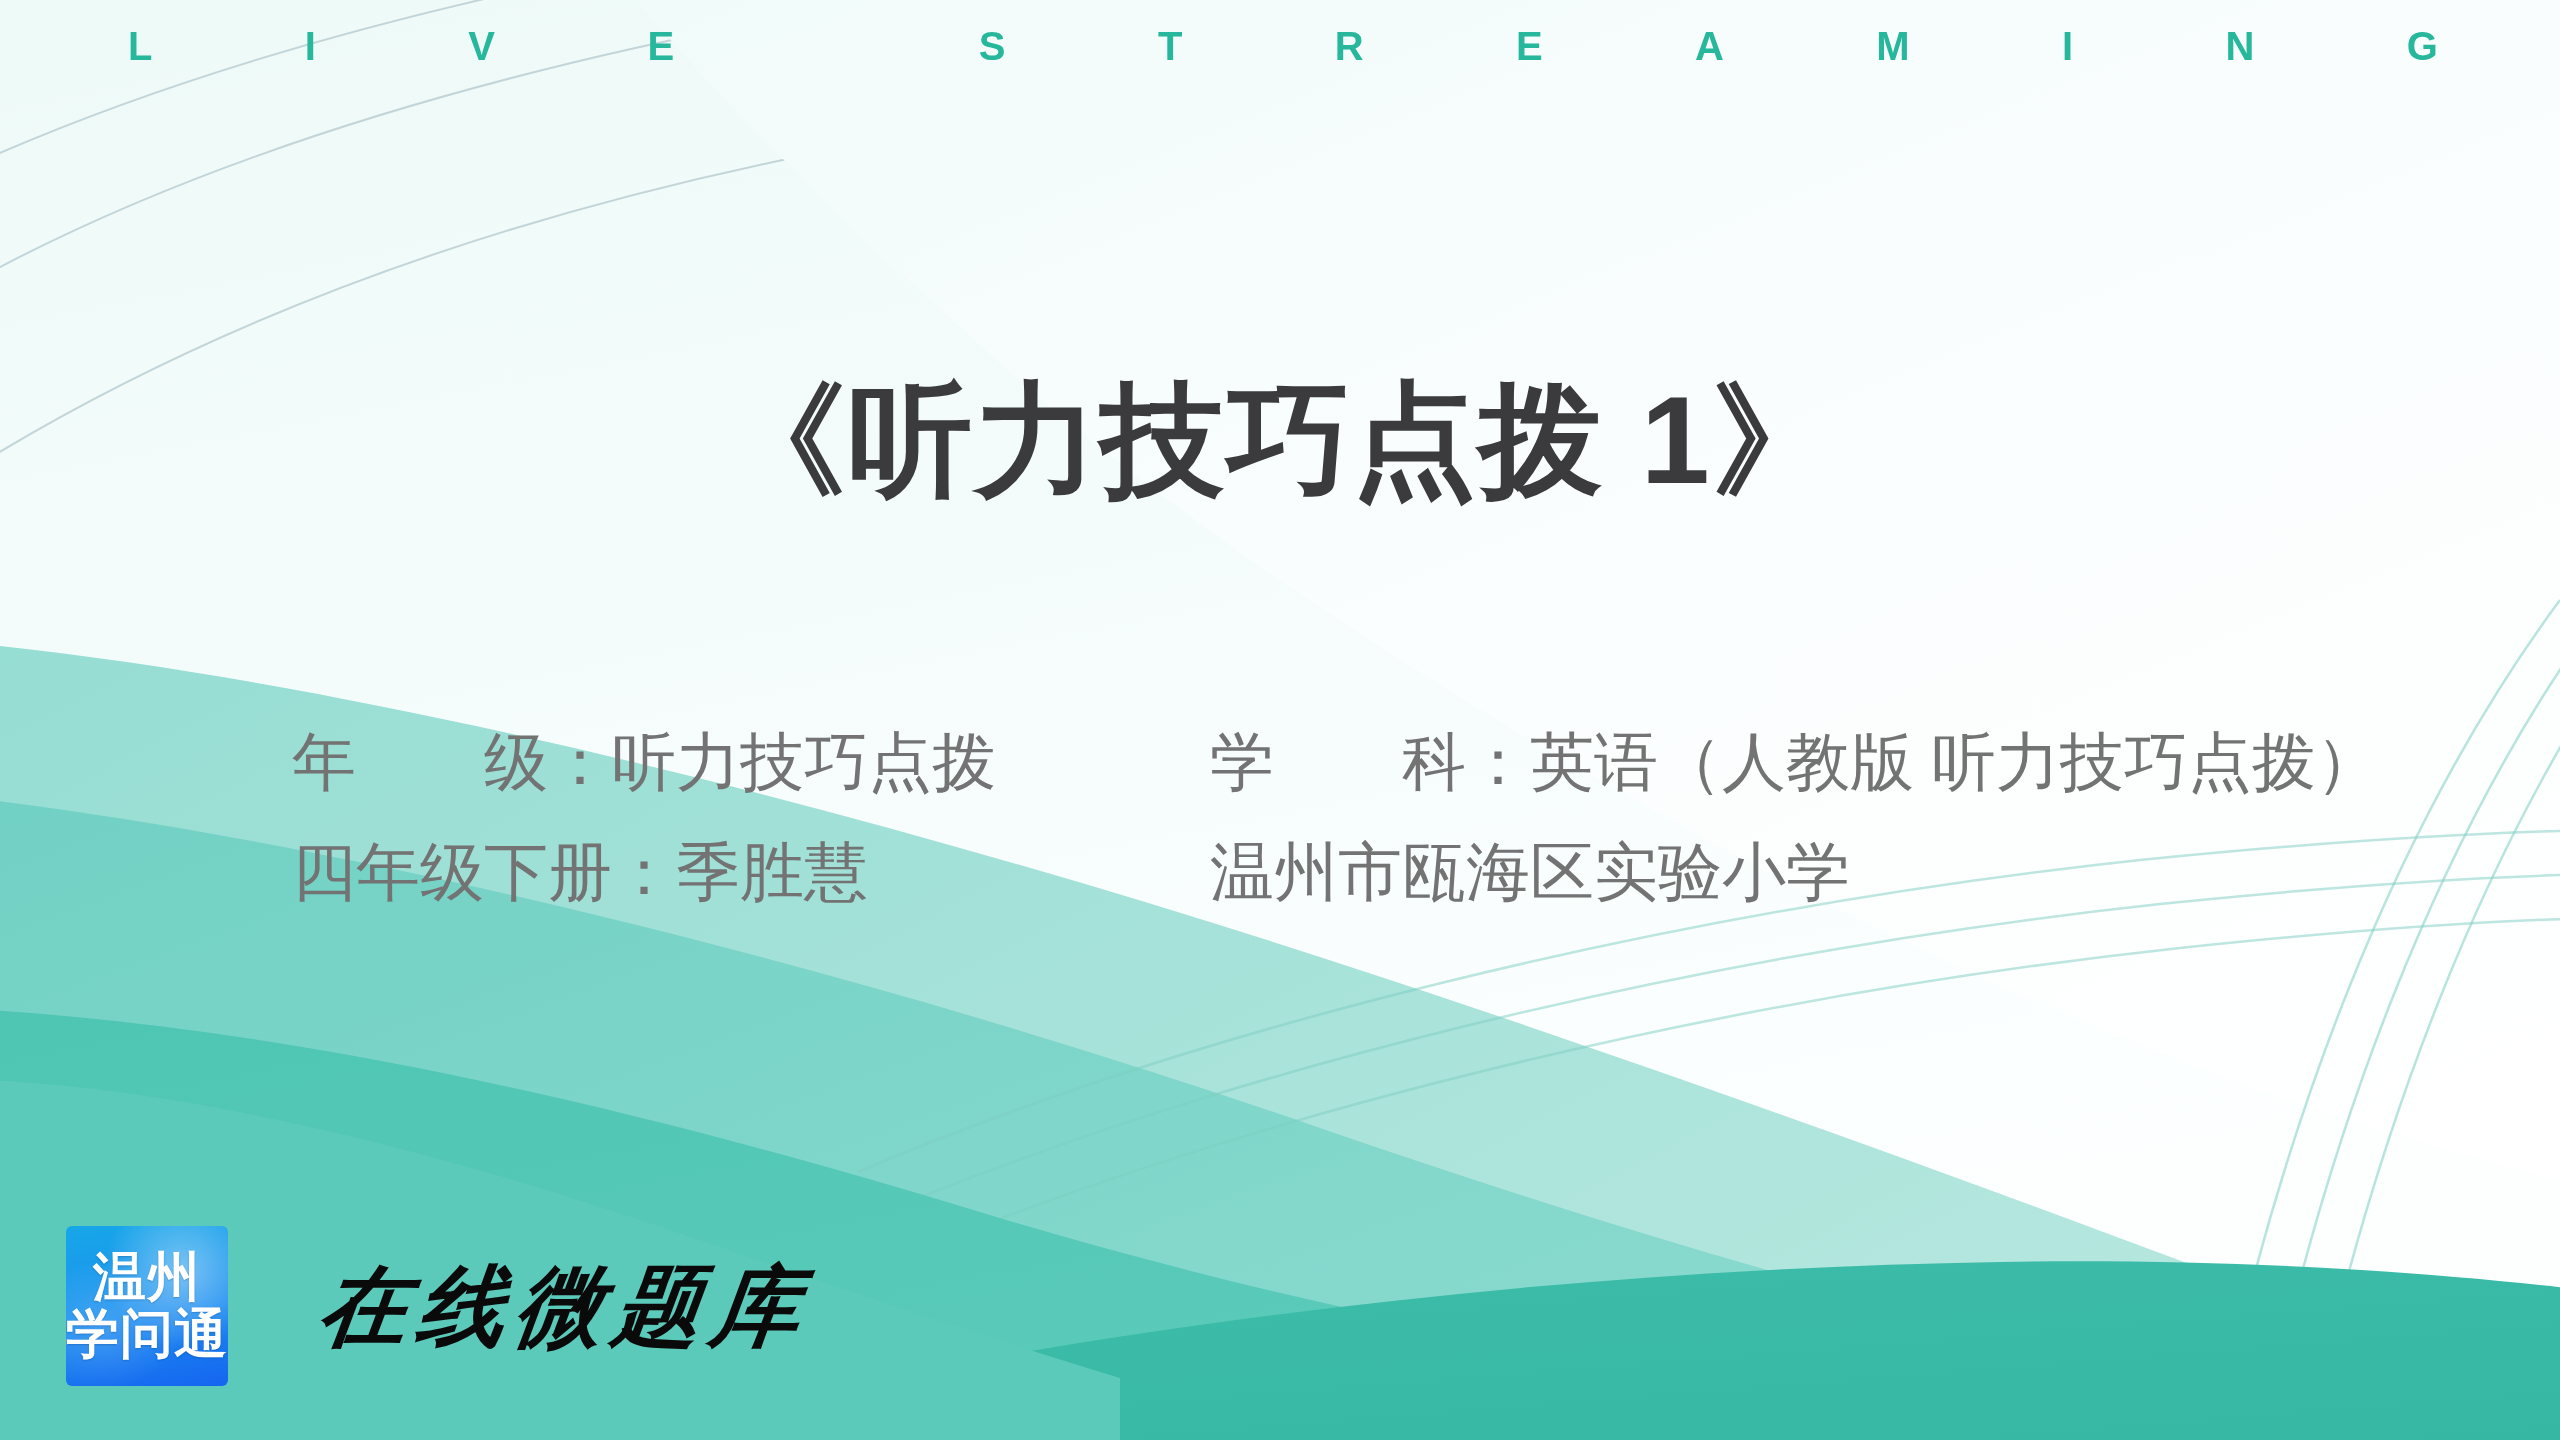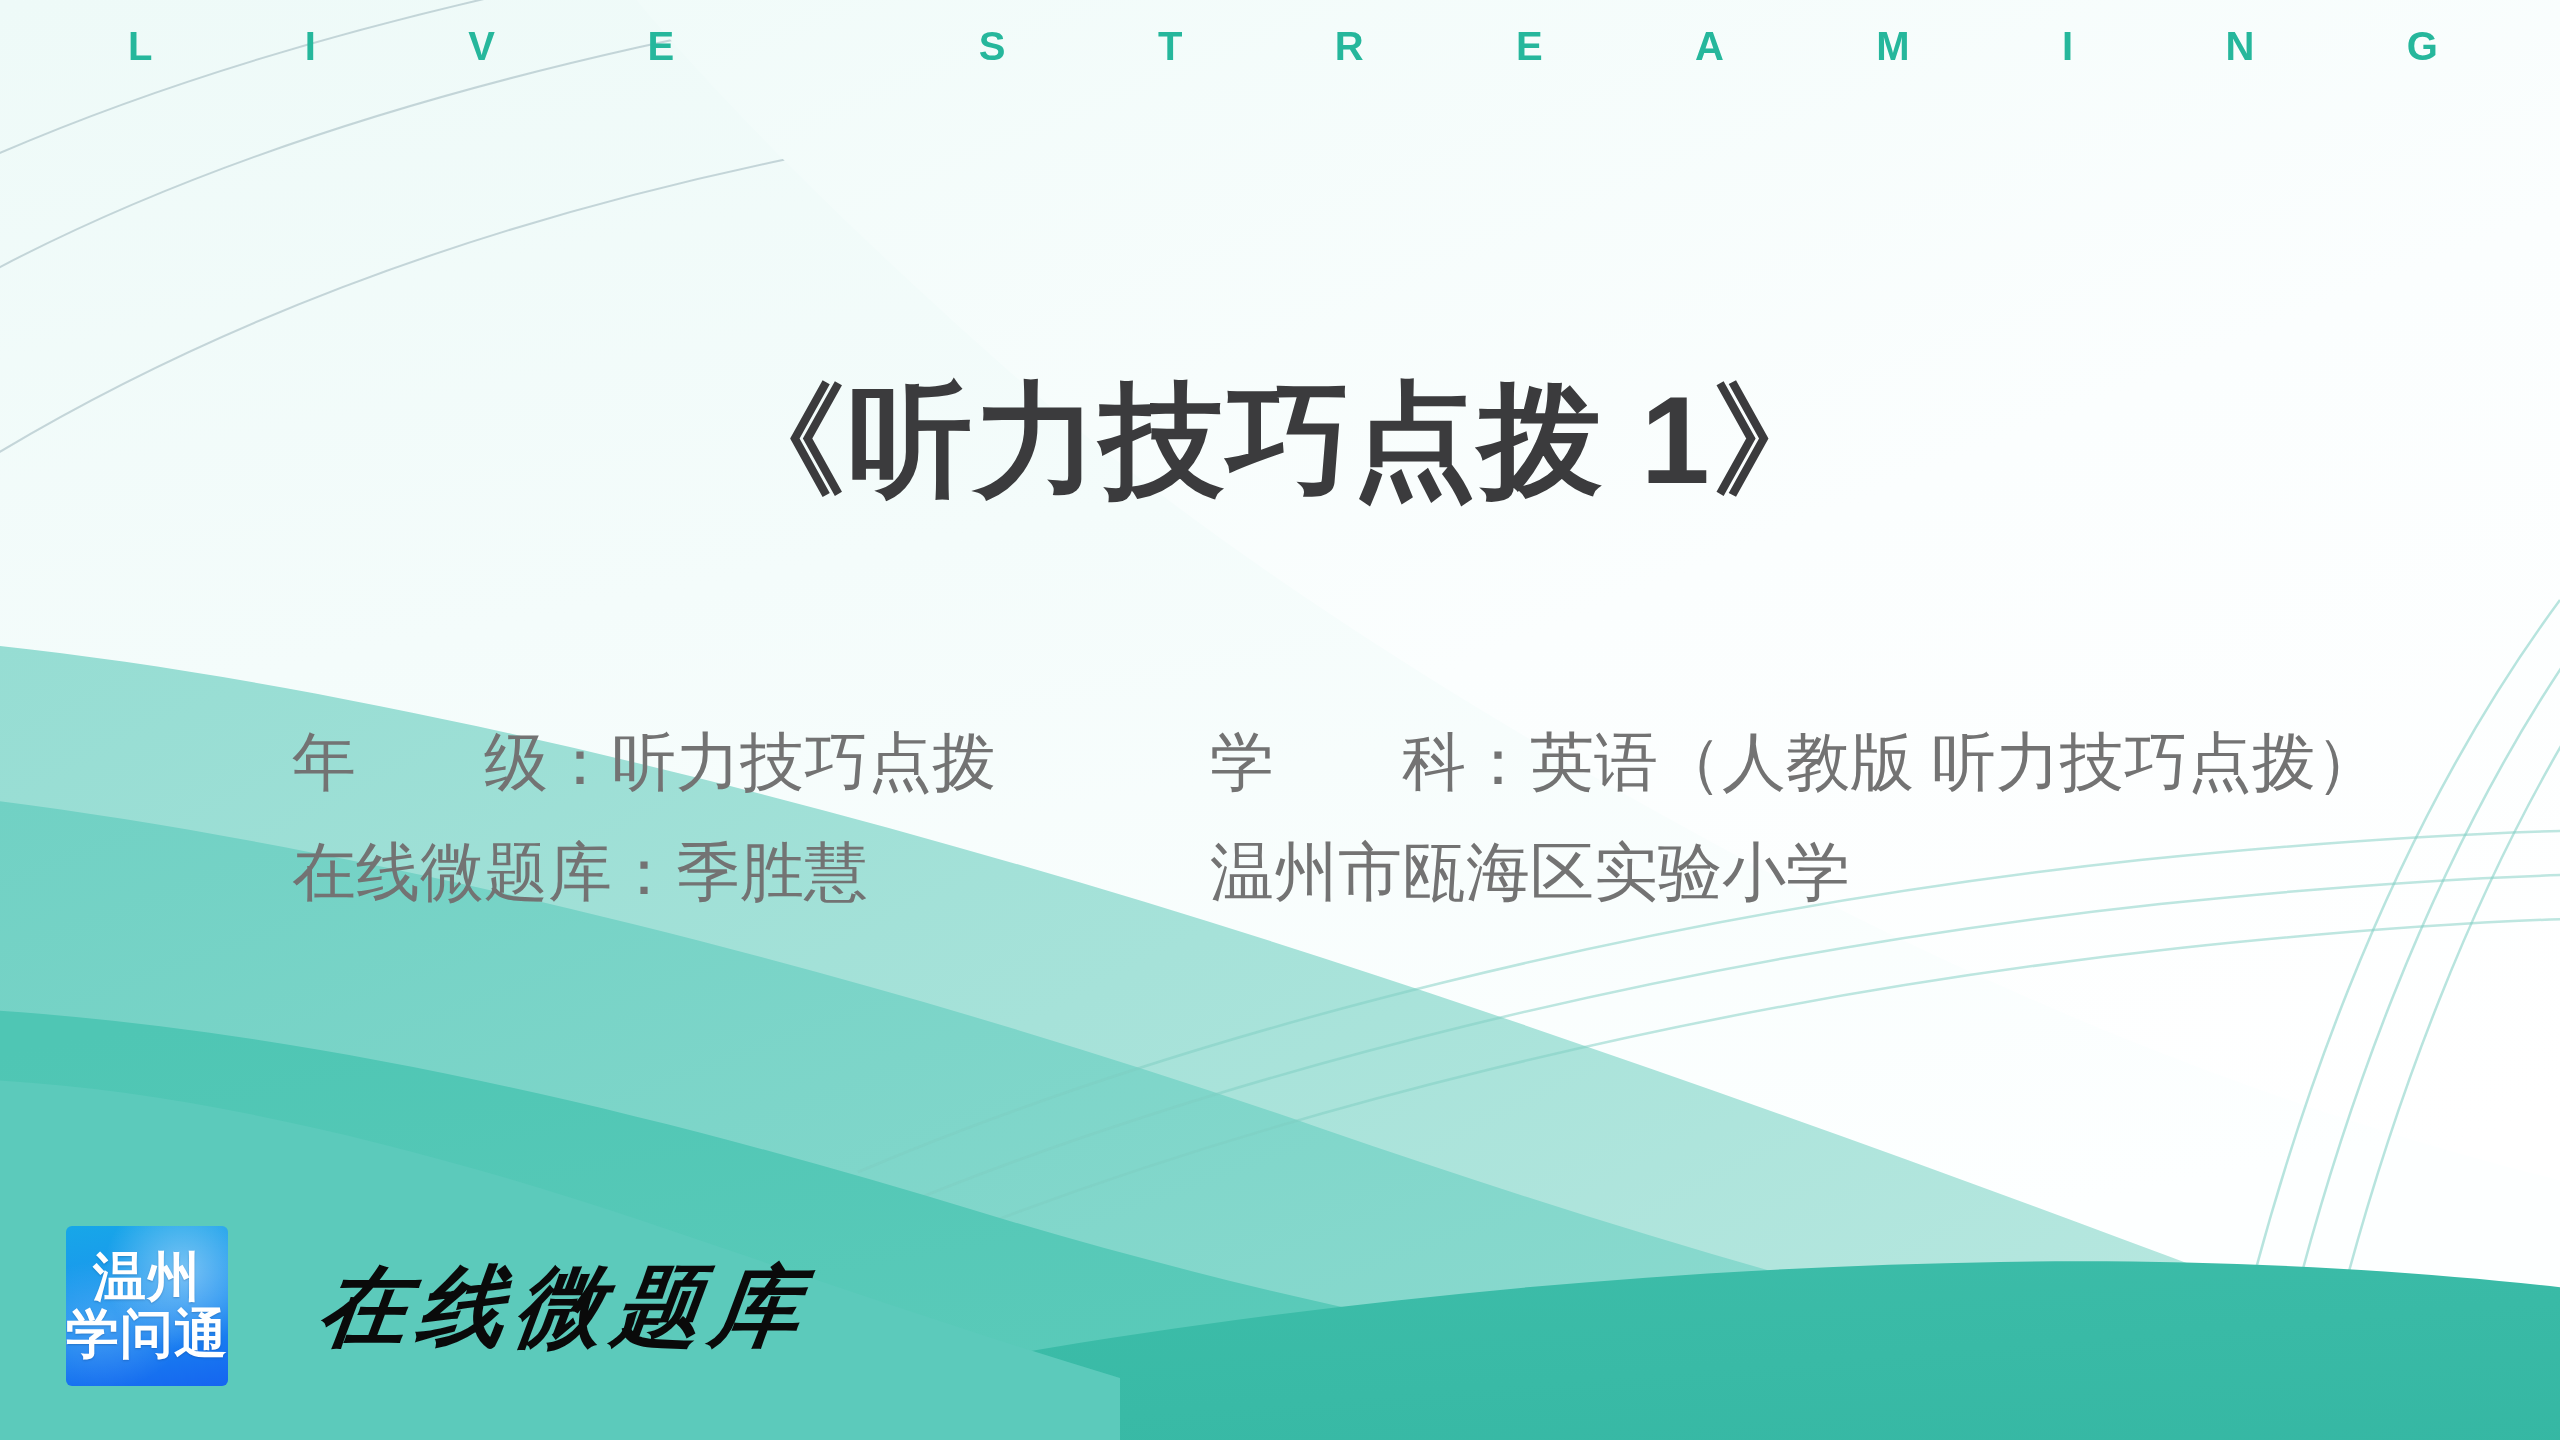--- a/index.html
+++ b/index.html
@@ -256,21 +256,21 @@
         <span class="meta-value">听力技巧点拨</span>
       </div>
       <div class="meta-cell right">
         <span class="meta-label">学　　科：</span>
         <span class="meta-value">英语（人教版 听力技巧点拨）</span>
       </div>
     </div>
 
     <div class="meta-row">
       <div class="meta-cell left">
-        <span class="meta-label">在线微题库：</span>
+        <span class="meta-label">四年级下册：</span>
         <span class="meta-value">季胜慧</span>
       </div>
       <div class="meta-cell right">
         <span class="meta-value">温州市瓯海区实验小学</span>
       </div>
     </div>
 
   </div>
 
   <div id="footer-brand">

